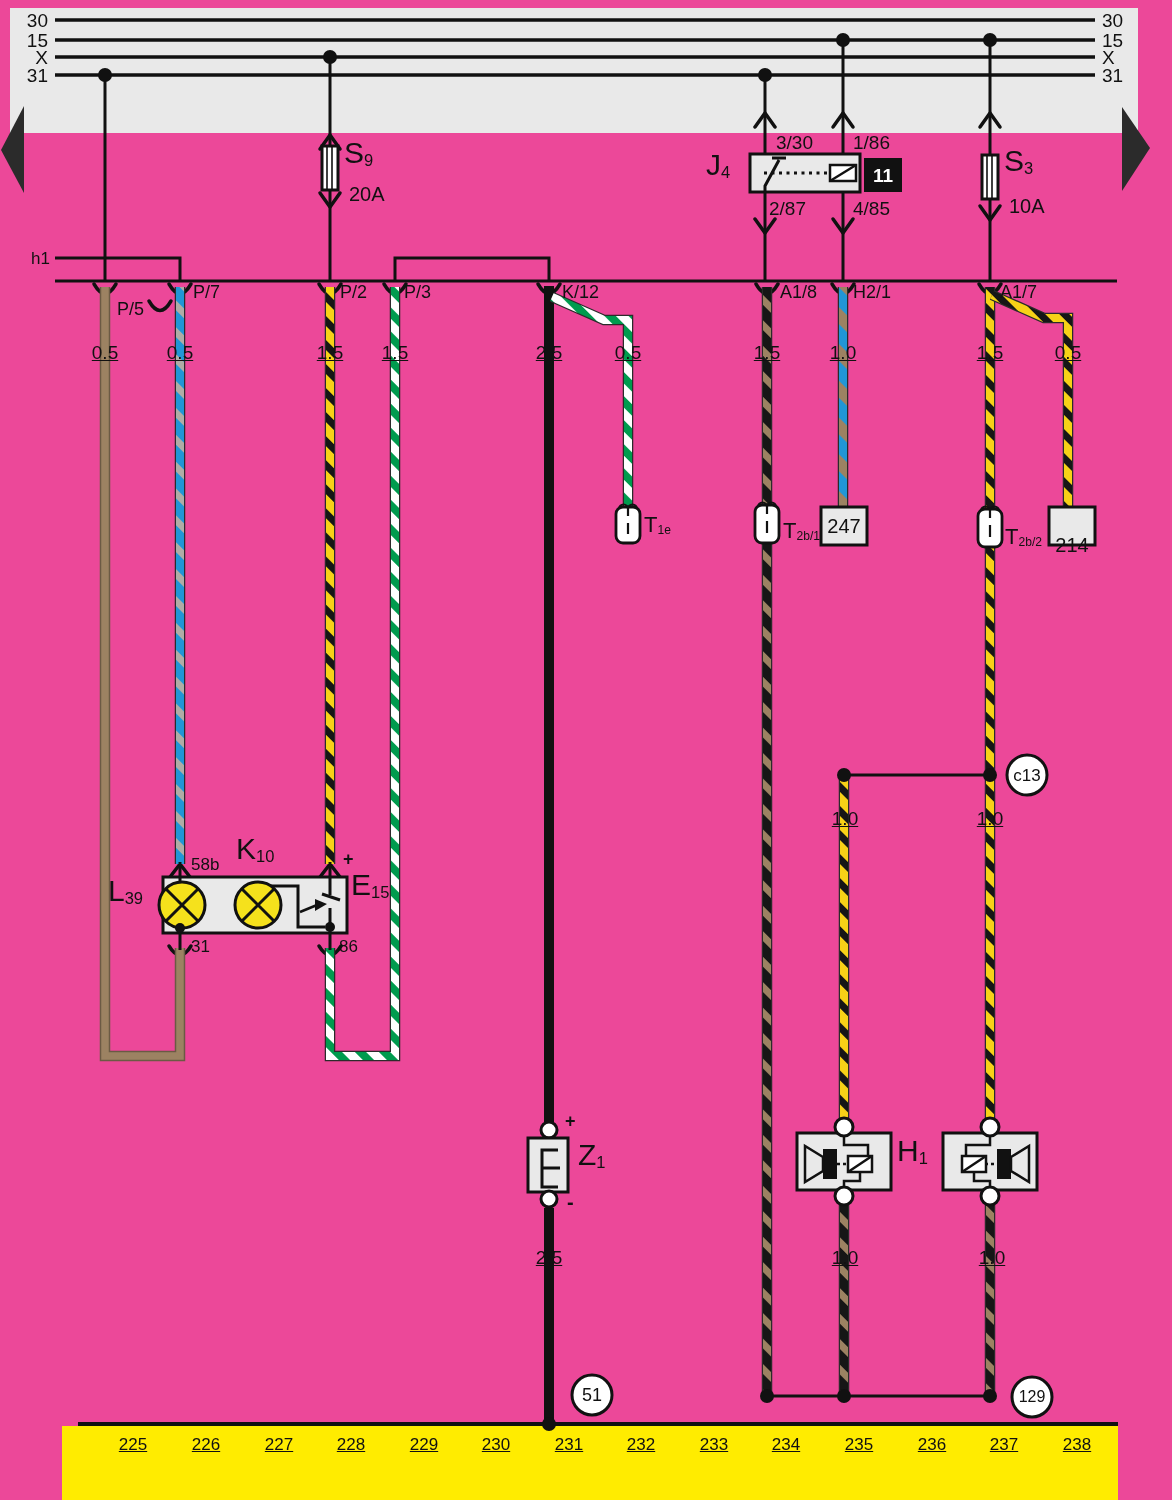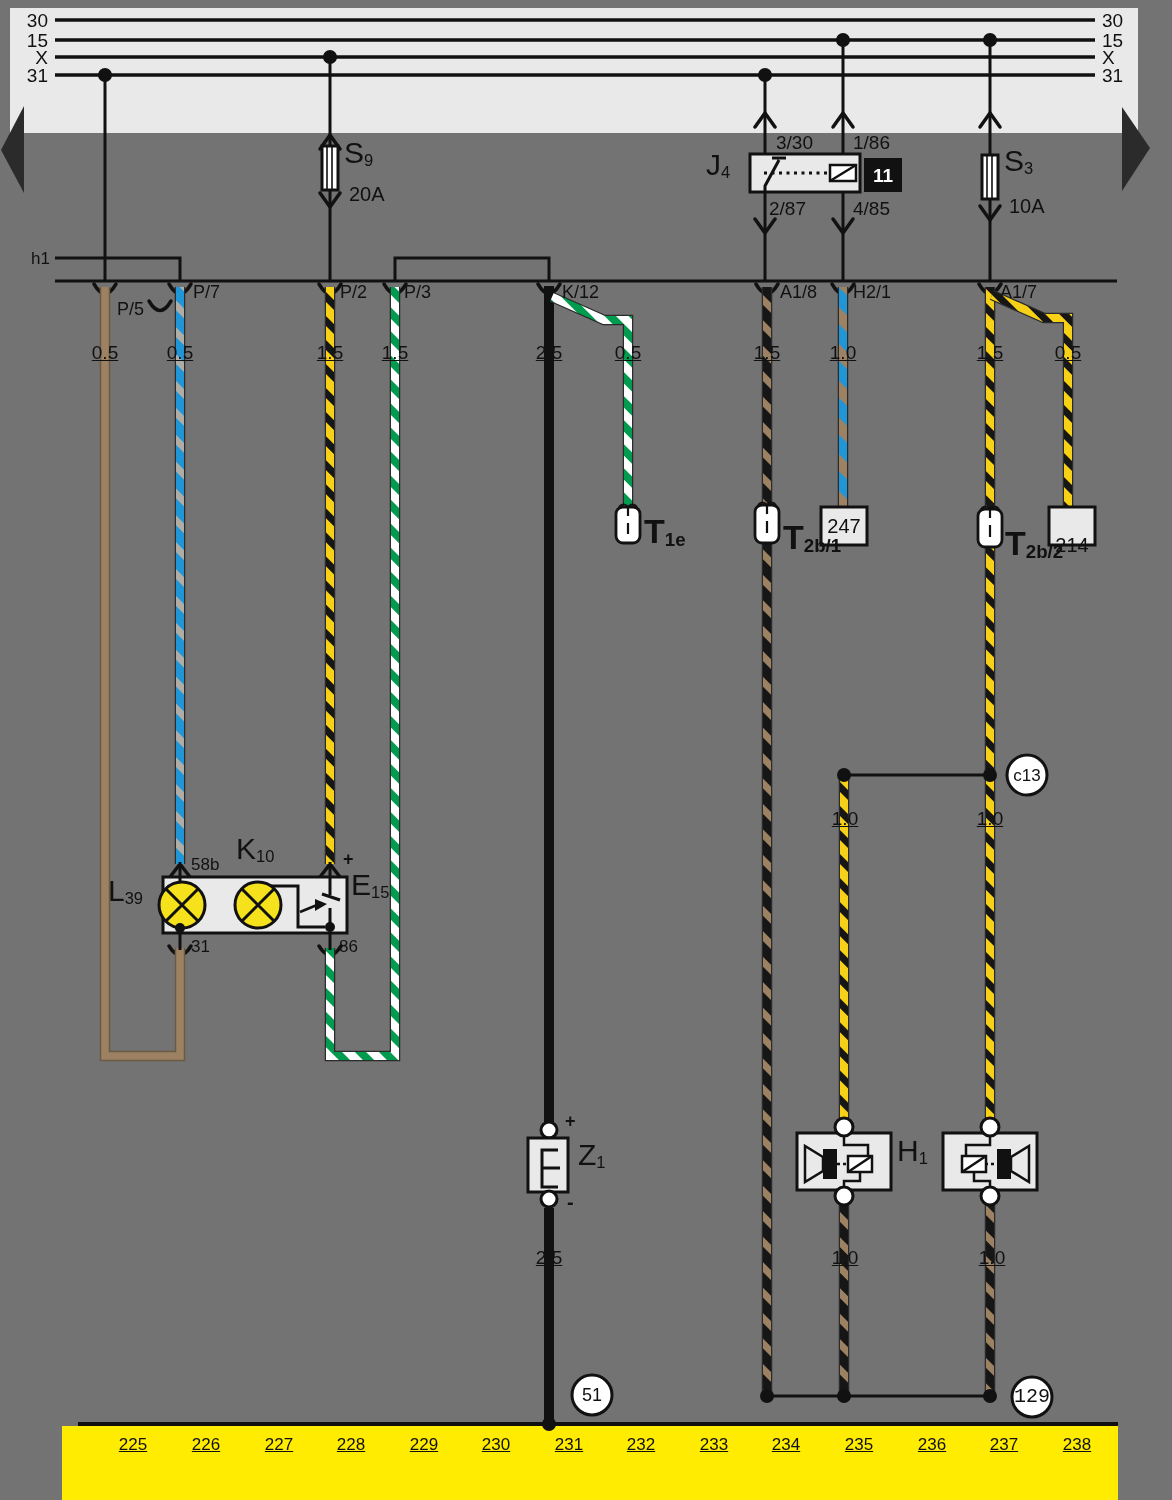--- a/index.html
+++ b/index.html
@@ -1,26 +1,26 @@
 <!DOCTYPE html>
 <html><head>
 <meta charset="utf-8">
 <style>
   html,body{margin:0;padding:0;background:#fff;}
-  #stage{position:relative;width:1172px;height:1500px;background:#737373;overflow:hidden;
+  #stage{position:relative;width:1172px;height:1500px;background:#ec4899;overflow:hidden;
          font-family:"Liberation Sans",sans-serif;color:#111;}
   #stage svg{position:absolute;left:0;top:0;}
   .lbl{position:absolute;font-size:19px;line-height:1;white-space:nowrap;color:#111;}
   .c{transform:translateX(-50%);text-decoration:underline;}
   .r{transform:translateX(-100%);}
   .cc{transform:translate(-50%,-50%);}
-  .f16{font-size:20px;font-family:Liberation Mono, monospace;} .f17{font-size:17px;} .f18{font-size:18px;}
+  .f16{font-size:16px;} .f17{font-size:17px;} .f18{font-size:18px;}
   .f20{font-size:20px;} .f21{font-size:17px;}
   .big{font-size:30px;}
-  .mid{font-size:34px;font-weight:bold;}
+  .mid{font-size:22px;}
   .sub{font-size:0.55em;vertical-align:-0.18em;}
   .white{color:#fff;font-weight:bold;}
   .bold{font-weight:bold;}
 </style>
 </head>
 <body>
 
 <div id="stage">
 
 <svg width="1172" height="1500" viewBox="0 0 1172 1500">

